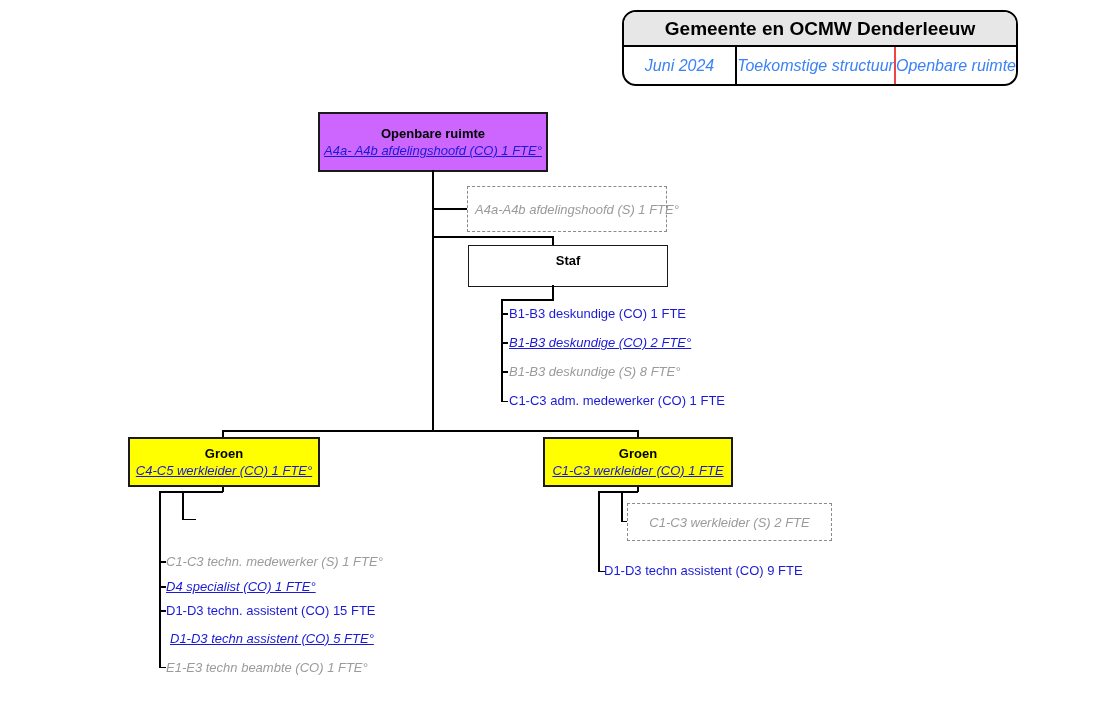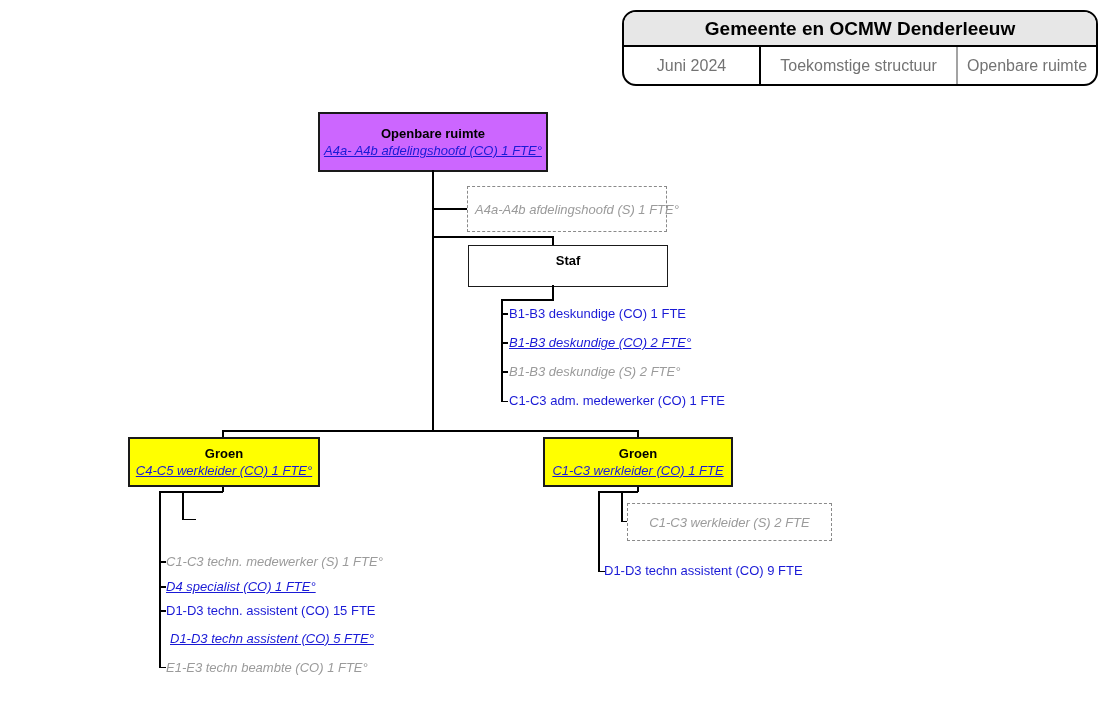--- a/index.html
+++ b/index.html
@@ -8,26 +8,26 @@
     --link-blue:#1a1ad6;
     --vacancy-gray:#9b9b9b;
     --header-fill:#e7e7e7;
   }
   *{box-sizing:border-box;margin:0;padding:0;}
   html,body{background:#ffffff;}
   body{font-family:"Liberation Sans","DejaVu Sans",sans-serif;}
   .canvas{position:relative;width:1113px;height:708px;background:#fff;overflow:hidden;}
 
   
-  .hdr{position:absolute;left:622px;top:10px;width:476px;border:2px solid #000;border-radius:14px;overflow:hidden;background:#fff;}
+  .hdr{position:absolute;left:622px;top:10px;width:396px;border:2px solid #000;border-radius:14px;overflow:hidden;background:#fff;}
   .hdr-title{background:var(--header-fill);border-bottom:2px solid #000;font-weight:bold;font-size:19px;text-align:center;height:35px;line-height:34px;color:#000;}
   .hdr-row{display:flex;height:37px;}
-  .hdr-cell{display:flex;align-items:center;justify-content:center;font-size:16px;color:#737373;white-space:nowrap;}
+  .hdr-cell{display:flex;align-items:center;justify-content:center;font-size:16px;color:#3b82f6;white-space:nowrap;font-style:italic;}
   .hdr-cell.c1{width:137px;border-right:2px solid #000;}
-  .hdr-cell.c2{flex:1;border-right:2px solid #a3a3a3;}
+  .hdr-cell.c2{flex:1;border-right:2px solid #ef4444;}
   .hdr-cell.c3{width:138px;}
 
   
   .node{position:absolute;border:2px solid #1a1a1a;display:flex;flex-direction:column;align-items:center;justify-content:center;gap:2px;}
   .node.purple{background:var(--department-fill);}
   .node.yellow{background:var(--team-fill);}
   .node.white{background:#fff;border-width:1.5px;justify-content:flex-start;padding-top:7px;}
   .node-title{font-weight:bold;font-size:13px;color:#000;white-space:nowrap;}
   .node-sub{font-size:13px;white-space:nowrap;}
   .link{color:var(--link-blue);font-style:italic;text-decoration:underline;}
@@ -80,21 +80,21 @@
   <div class="vline" style="left:552px;top:285px;height:15px;"></div>
   <div class="hline" style="left:501px;top:299px;width:53px;"></div>
   <div class="vline" style="left:501px;top:299px;height:103px;"></div>
   <div class="hline" style="left:501px;top:313px;width:7px;"></div>
   <div class="hline" style="left:501px;top:342px;width:7px;"></div>
   <div class="hline" style="left:501px;top:371px;width:7px;"></div>
   <div class="hline" style="left:501px;top:400.5px;width:7px;"></div>
 
   <div class="item t-blue" style="left:509px;top:307px;">B1-B3 deskundige (CO) 1 FTE</div>
   <div class="item t-blue-link" style="left:509px;top:336px;">B1-B3 deskundige (CO) 2 FTE°</div>
-  <div class="item t-gray" style="left:509px;top:365px;">B1-B3 deskundige (S) 2 FTE°</div>
+  <div class="item t-gray" style="left:509px;top:365px;">B1-B3 deskundige (S) 8 FTE°</div>
   <div class="item t-blue" style="left:509px;top:394px;">C1-C3 adm. medewerker (CO) 1 FTE</div>
 
   <div class="hline" style="left:222px;top:430px;width:417px;"></div>
   <div class="vline" style="left:222px;top:430px;height:7px;"></div>
   <div class="vline" style="left:637px;top:430px;height:7px;"></div>
 
   <div class="node yellow" style="left:128px;top:437px;width:192px;height:50px;">
     <div class="node-title">Groen</div>
     <div class="node-sub link">C4-C5 werkleider (CO) 1 FTE°</div>
   </div>

